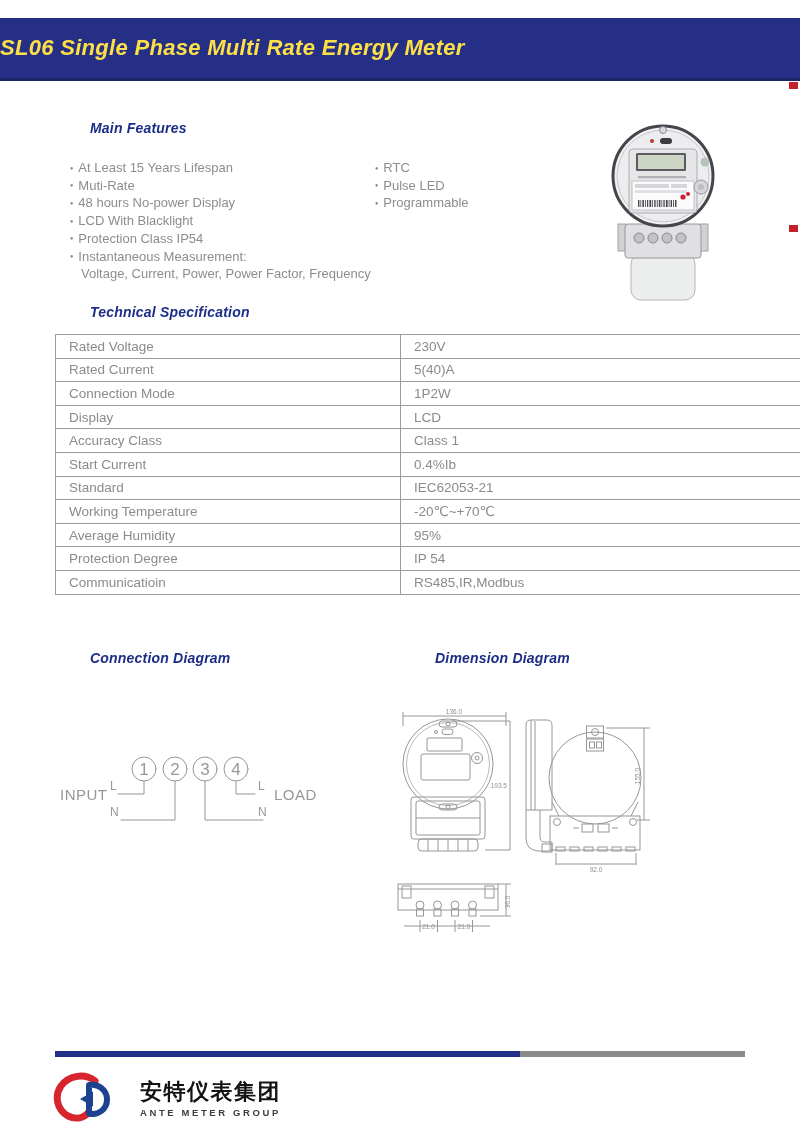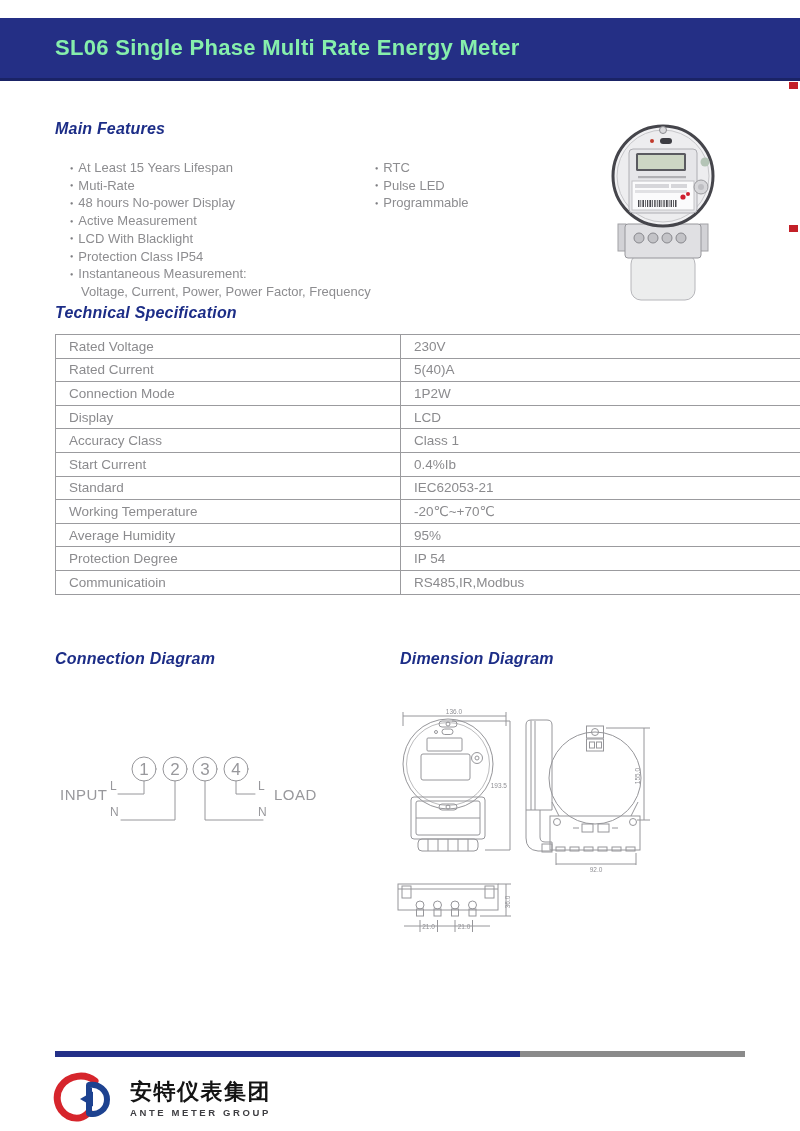--- a/index.html
+++ b/index.html
@@ -2,25 +2,25 @@
 <html><head>
 <meta charset="utf-8">
 <style>
   html,body{margin:0;padding:0;background:#ffffff;}
   .page{position:relative;width:800px;height:1131px;background:#fff;overflow:hidden;
         font-family:"Liberation Sans","DejaVu Sans",sans-serif;}
 
   
   .header-band{position:absolute;left:0;top:18px;width:800px;height:60px;background:#242f85;
                border-bottom:3px solid #1a2366;display:flex;align-items:center;}
-  .header-title{color:#86efac;font-size:22px;font-weight:bold;
-                padding-left:55px;letter-spacing:.3px;white-space:nowrap;}
-
-  .sec-heading{position:absolute;color:#1c2d87;font-size:16px;font-weight:bold;
-               font-style:italic;letter-spacing:.2px;}
+  .header-title{color:#fde047;font-size:22px;font-weight:bold;font-style:italic;
+                letter-spacing:.3px;white-space:nowrap;}
+
+  .sec-heading{position:absolute;color:#1c2d87;font-size:14px;font-weight:bold;
+               font-style:italic;letter-spacing:.2px;margin-left:35px;}
   #feat-head{left:55px;top:120px;}
   #spec-head{left:55px;top:304px;}
   #conn-head{left:55px;top:650px;}
   #dim-head{left:400px;top:650px;}
 
   
   ul.features{position:absolute;list-style:none;margin:12px;padding:0;color:#8d8d90;
               font-size:13px;line-height:17.2px;}
   #feat-left{left:58px;top:147px;}
   #feat-right{left:363px;top:147px;}
@@ -41,21 +41,21 @@
   .dim-svg{position:absolute;left:390px;top:698px;}
   .lineart{stroke:#96969a;fill:none;stroke-width:1;}
   .dimtext{fill:#8f8f94;font-size:6.5px;font-family:"Liberation Sans",sans-serif;}
   .conntext{fill:#98989c;font-family:"Liberation Sans",sans-serif;}
 
   
   .footer-bar{position:absolute;left:55px;top:1051px;width:690px;height:6px;display:flex;}
   .bar-blue{width:465px;height:100%;background:#233088;}
   .bar-gray{flex:1;height:100%;background:#8a8a8a;}
   .logo{position:absolute;left:50px;top:1072px;display:flex;align-items:flex-start;}
-  .logo-text{margin-left:14px;margin-top:8px;}
+  .logo-text{margin-left:24px;margin-top:8px;}
   .brand-cn{font-size:22px;font-weight:bold;color:#141414;letter-spacing:1.5px;line-height:24px;
             font-family:"DejaVu Sans",sans-serif;}
   .brand-en{font-size:9.5px;letter-spacing:2.6px;color:#3e3e42;font-weight:bold;margin-top:3px;}
 
   .edge-mark{position:absolute;left:789px;width:9px;height:7px;background:#c32028;}
   #mark1{top:82px;}
   #mark2{top:225px;}
 </style>
 </head>
 <body>
@@ -67,21 +67,20 @@
   </div>
   <div class="edge-mark" id="mark1"></div>
   <div class="edge-mark" id="mark2"></div>
 
   <div class="sec-heading" id="feat-head">Main Features</div>
 
   <ul class="features" id="feat-left">
     <li class="feature">At Least 15 Years Lifespan</li>
     <li class="feature">Muti-Rate</li>
     <li class="feature">48 hours No-power Display</li>
-    <li class="feature">Active Measurement</li>
     <li class="feature">LCD With Blacklight</li>
     <li class="feature">Protection Class IP54</li>
     <li class="feature">Instantaneous Measurement:</li>
     <li class="cont">Voltage, Current, Power, Power Factor, Frequency</li>
   </ul>
 
   <ul class="features" id="feat-right">
     <li class="feature">RTC</li>
     <li class="feature">Pulse LED</li>
     <li class="feature">Programmable</li>

